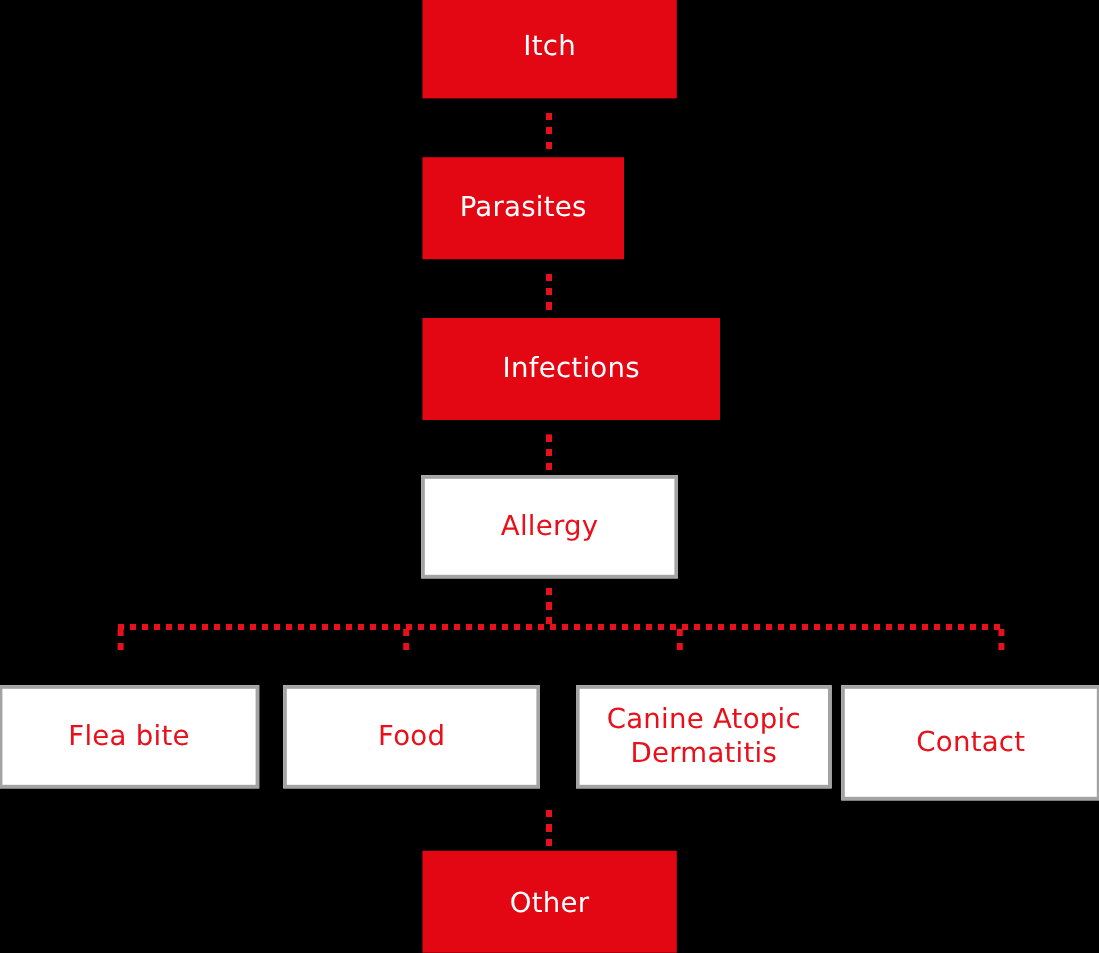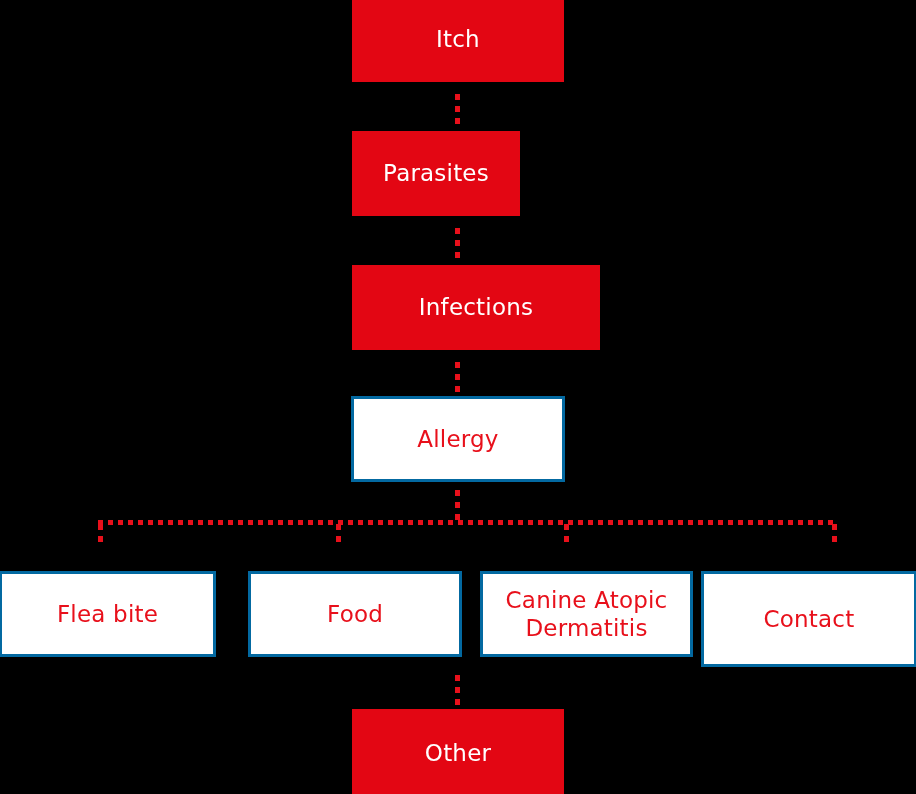--- a/index.html
+++ b/index.html
@@ -41,21 +41,21 @@
   .node.filled {
     background: #E30613;
     color: #FFFFFF;
     border: none;
     font-size: 23px;
   }
   
   .node.outlined {
     background: #FFFFFF;
     color: #E8101B;
-    border: 3px solid #0369a1;
+    border: 3px solid #a3a3a3;
     font-size: 23px;
   }
 
   
   .conn {
     position: absolute;
   }
   
   .conn.vert {
     width: 5px;
@@ -112,21 +112,21 @@
 
   <div class="conn vert" style="left:98px; top:524px; height:24px;"></div>
   <div class="conn vert" style="left:336px; top:524px; height:24px;"></div>
   <div class="conn vert" style="left:564px; top:524px; height:24px;"></div>
   <div class="conn vert" style="left:832px; top:524px; height:24px;"></div>
 
   <div class="node outlined" style="left:-1px; top:571px; width:217px; height:86px;">
     <span class="node-label">Flea bite</span>
   </div>
 
-  <div class="node outlined" style="left:236px; top:571px; width:214px; height:86px;margin-left:12px;">
+  <div class="node outlined" style="left:236px; top:571px; width:214px; height:86px;">
     <span class="node-label">Food</span>
   </div>
 
   <div class="node outlined" style="left:468px; top:571px; width:213px; height:86px;margin-left:12px;">
     <span class="node-label">Canine Atopic Dermatitis</span>
   </div>
 
   <div class="node outlined" style="left:701px; top:571px; width:216px; height:96px;">
     <span class="node-label">Contact</span>
   </div>

